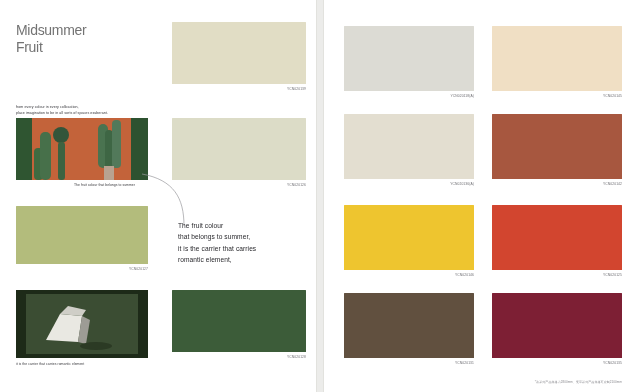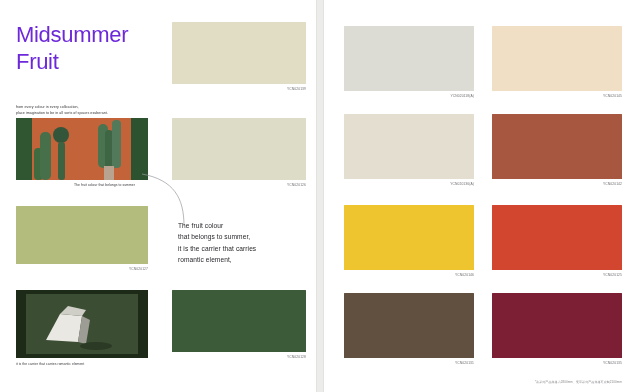--- a/index.html
+++ b/index.html
@@ -21,22 +21,22 @@
     background: #ffffff;
   }
   .page-left  { width: 316px; }
   .gutter     { width: 8px; height: 392px; background: #ececea;
                 border-left: 1px solid #e2e2de; border-right: 1px solid #e2e2de; }
   .page-right { width: 316px; }
 
   
   .title {
     position: absolute; left: 16px; top: 22px;
-    font-size: 22px; line-height: 1.22; font-weight: 400;
-    letter-spacing: -0.3px; color: #6d28d9; white-space: pre-line;
+    font-size: 14px; line-height: 1.22; font-weight: 400;
+    letter-spacing: -0.3px; color: #737373; white-space: pre-line;
   }
 
   
   .intro {
     position: absolute; left: 16px; top: 105px;
     width: 150px;
     font-size: 3.6px; line-height: 1.62; color: #35353a;
     letter-spacing: 0.06px; white-space: pre-line;
   }
 

